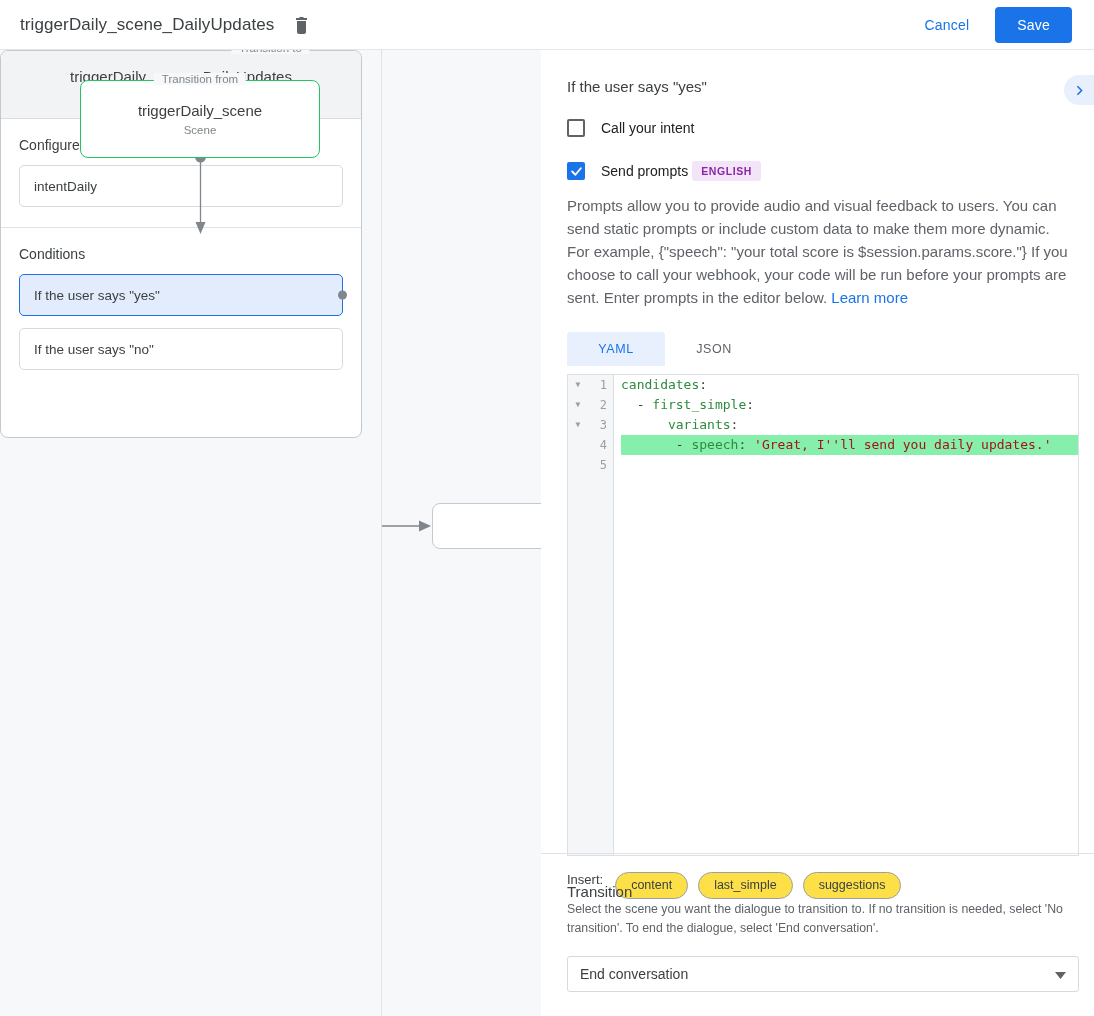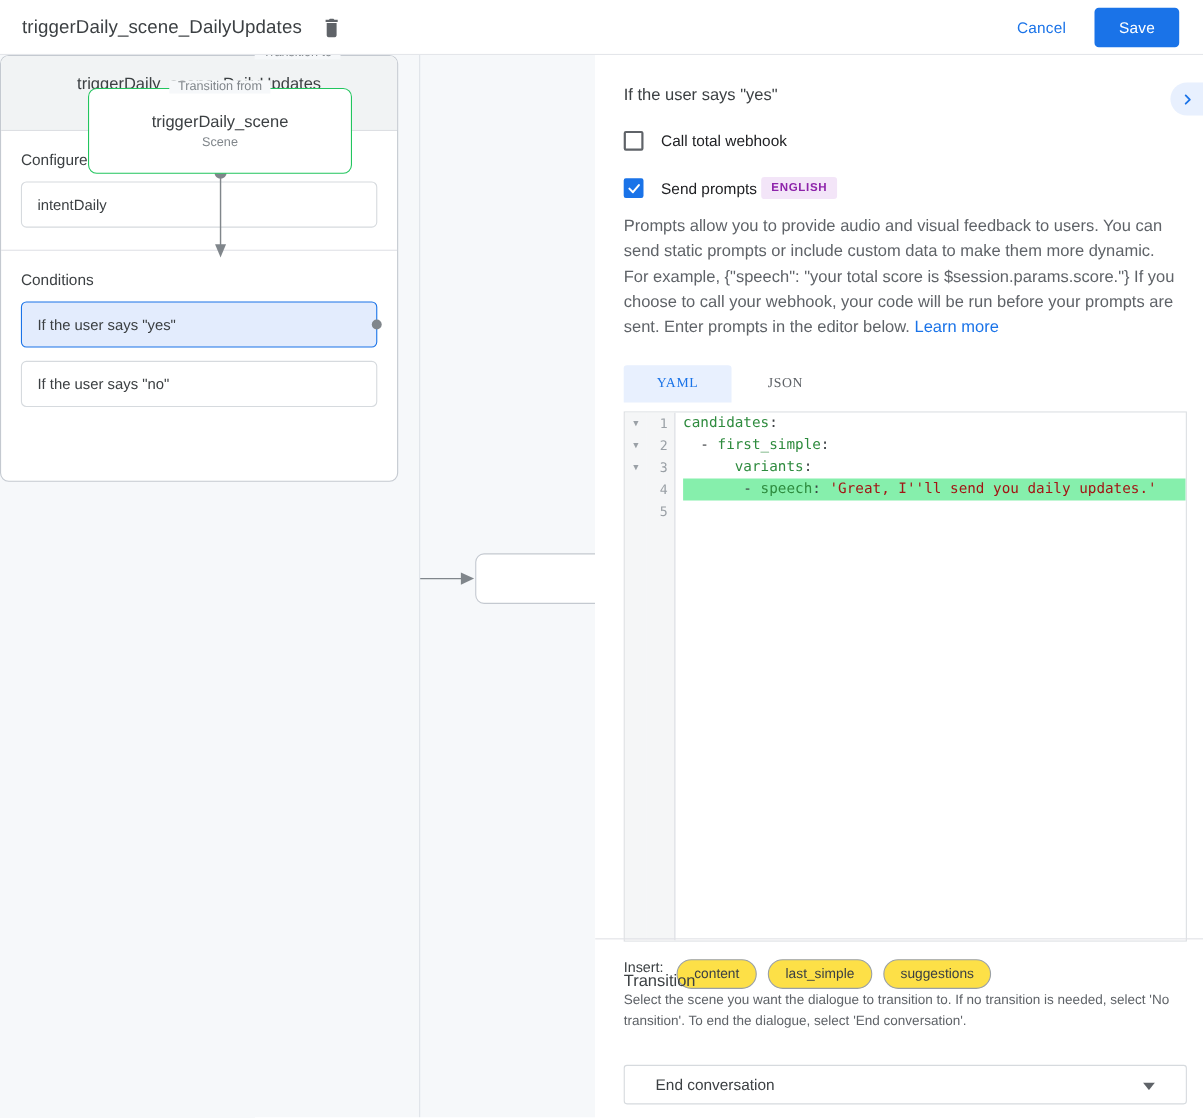--- a/index.html
+++ b/index.html
@@ -134,21 +134,21 @@
   .desc {
     font-size: 15px; color: #5f6368; line-height: 1.53;
     margin-top: 14px; margin-bottom: 0; max-width: 516px;
   }
   .desc a { color: #1a73e8; text-decoration: none; }
 
   .tabs { display: flex; margin-top: 22px; }
   .tab {
     width: 98px; height: 34px; display:flex; align-items:center; justify-content:center;
     font-size: 12.5px; font-weight: 500; letter-spacing: .6px; color: #5f6368;
-    cursor: pointer; border-radius: 3px 3px 0 0; font-family: Liberation Serif, serif;
+    cursor: pointer; border-radius: 3px 3px 0 0;
   }
   .tab.active { background: #e8f0fe; color: #1a73e8; }
 
   .editor {
     margin-top: 8px; width: 512px; height: 482px;
     border: 1px solid #dcdfe3; background: #fff;
     display: flex; overflow: hidden; position: relative;
   }
   .fold-col {
     width: 20px; background: #f5f6f7; flex: none;
@@ -180,23 +180,23 @@
     background: #fde047;
   }
 
   .panel-divider {
     position: absolute; left: 0; top: 803px; width: 553px; height: 1px; background: #e0e2e6;
   }
   .transition-sec { position: absolute; left: 26px; top: 833px; width: 512px; }
   .trans-title { font-size: 15px; color: #3c4043; }
   .trans-desc { font-size: 12.3px; color: #5f6368; line-height: 1.55; margin-top: 0; }
   .select {
-    margin-top: 30px; width: 512px; height: 36px; border: 1px solid #d6dade;
+    margin-top: 18px; width: 512px; height: 36px; border: 1px solid #d6dade;
     border-radius: 3px; background: #fff; display: flex; align-items: center;
-    padding: 0 28px; font-size: 14px; color: #3c4043; cursor: pointer;
+    padding: 0 12px; font-size: 14px; color: #3c4043; cursor: pointer;
   }
   .select-arrow { margin-left: auto; }
 </style>
 </head>
 <body>
 
 <div class="app">
 
   <div class="topbar">
     <div class="topbar-title">triggerDaily_scene_DailyUpdates</div>
@@ -258,21 +258,21 @@
       <svg width="13" height="13" viewBox="0 0 24 24" fill="none" stroke="#1a73e8" stroke-width="3" stroke-linecap="round" stroke-linejoin="round">
         <polyline points="9 5 16 12 9 19"></polyline>
       </svg>
     </div>
 
     <div class="panel-head">
       <div class="panel-title">If the user says "yes"</div>
 
       <div class="check-row">
         <div class="cbox"></div>
-        <div class="check-label">Call total webhook</div>
+        <div class="check-label">Call your intent</div>
       </div>
 
       <div class="check-row">
         <div class="cbox checked">
           <svg width="13" height="13" viewBox="0 0 24 24" fill="none" stroke="#fff" stroke-width="3.4" stroke-linecap="round" stroke-linejoin="round">
             <polyline points="4 12 10 18 20 6"></polyline>
           </svg>
         </div>
         <div class="check-label">Send prompts</div>
         <div class="badge">ENGLISH</div>

